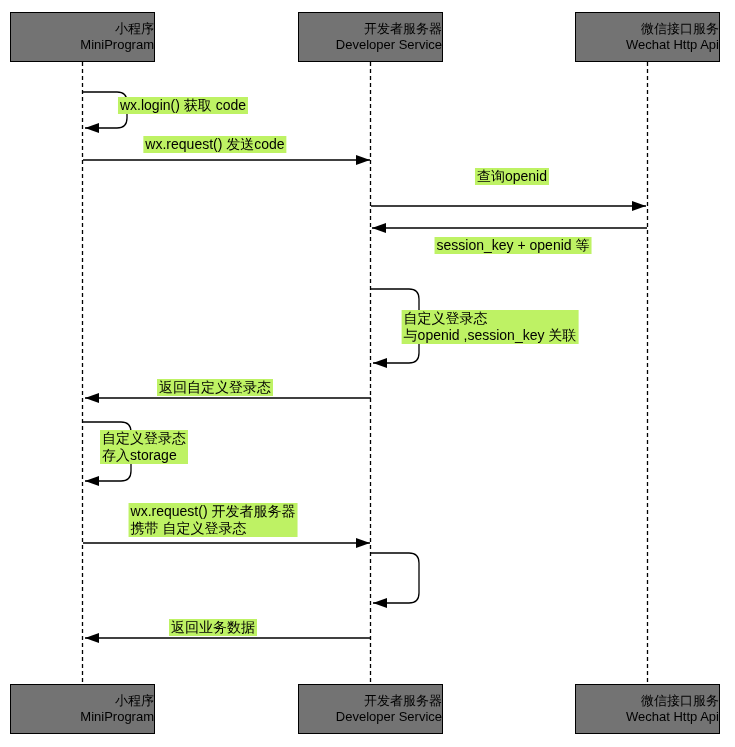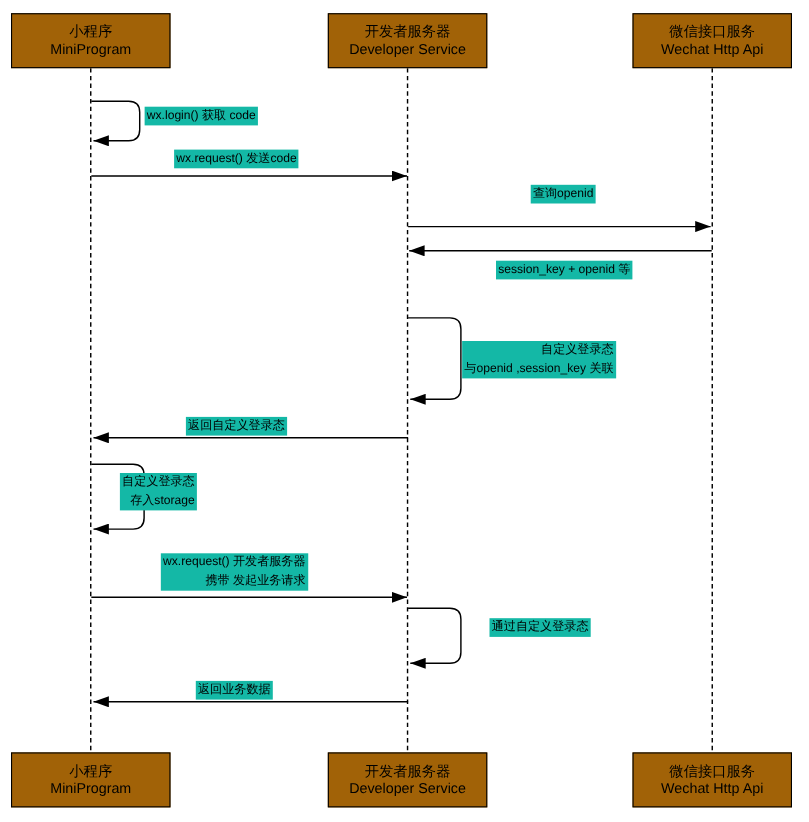--- a/index.html
+++ b/index.html
@@ -20,34 +20,34 @@
     position: absolute;
     left: 0;
     top: 0;
   }
   .actor {
     position: absolute;
     width: 145px;
     height: 50px;
     box-sizing: border-box;
     border: 1.5px solid #000000;
-    background: #a16207;
-    text-align: center;
+    background: #737373;
+    text-align: right;
     font-size: 13px;
     line-height: 16px;
     padding-top: 8px;
   }
   .label {
     position: absolute;
     transform: translateX(-50%);
     white-space: nowrap;
-    text-align: right;
-    font-size: 11px;
+    text-align: left;
+    font-size: 14px;
     line-height: 17px;
-    background: #14b8a6;
+    background: #bef264;
     padding: 0 2px;
   }
 </style>
 </head>
 <body>
 
 <div class="canvas">
 
   <svg class="svg-layer" width="735" height="747" viewBox="0 0 735 747">
     <defs>
@@ -124,22 +124,21 @@
 
   <div class="label" style="left:215px; top:379px;">返回自定义登录态</div>
 
   <div class="label" style="left:144px; top:430px;">
     <div>自定义登录态</div>
     <div>存入storage</div>
   </div>
 
   <div class="label" style="left:213px; top:503px;">
     <div>wx.request() 开发者服务器</div>
-    <div>携带 发起业务请求</div>
+    <div>携带 自定义登录态</div>
   </div>
 
   <div class="label" style="left:491px; top:562px;">
-    <div>通过自定义登录态</div>
   </div>
 
   <div class="label" style="left:213px; top:619px;">返回业务数据</div>
 
 </div>
 
 </body></html>

